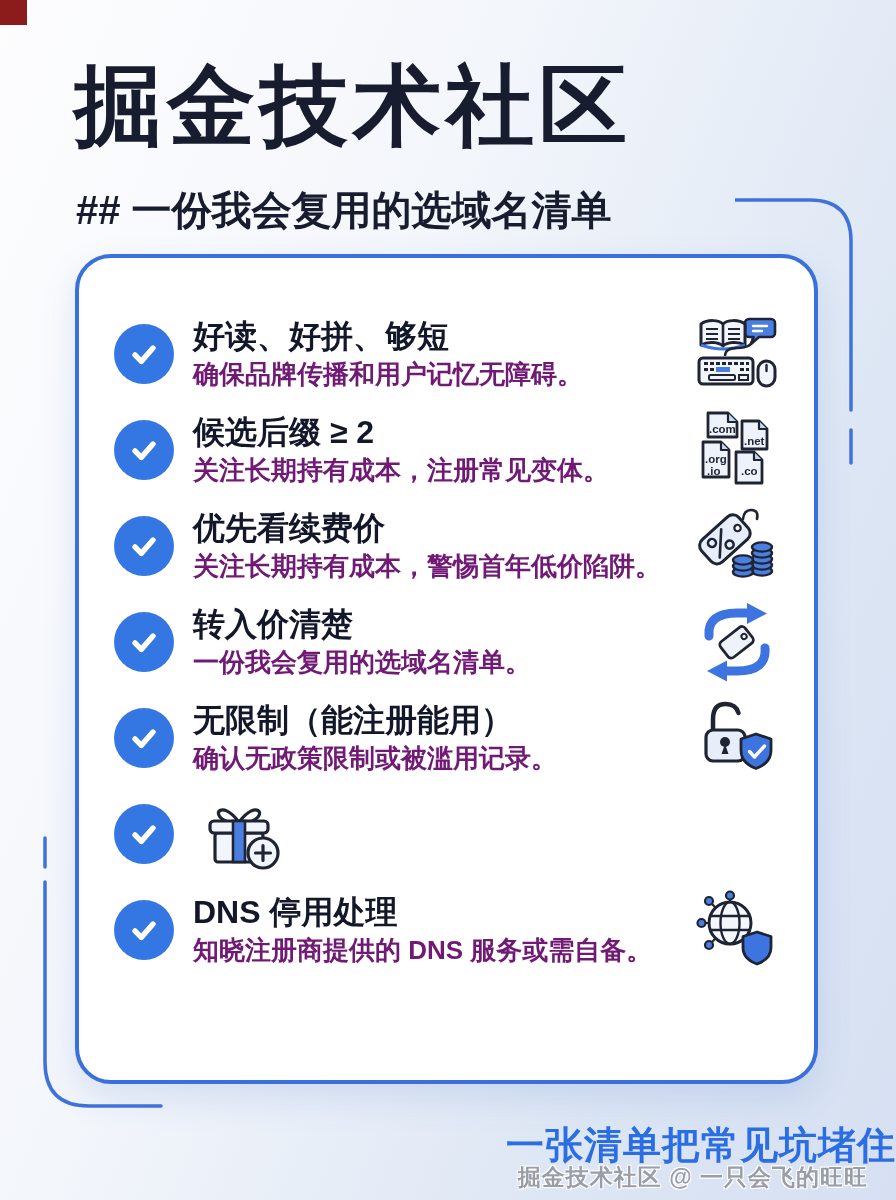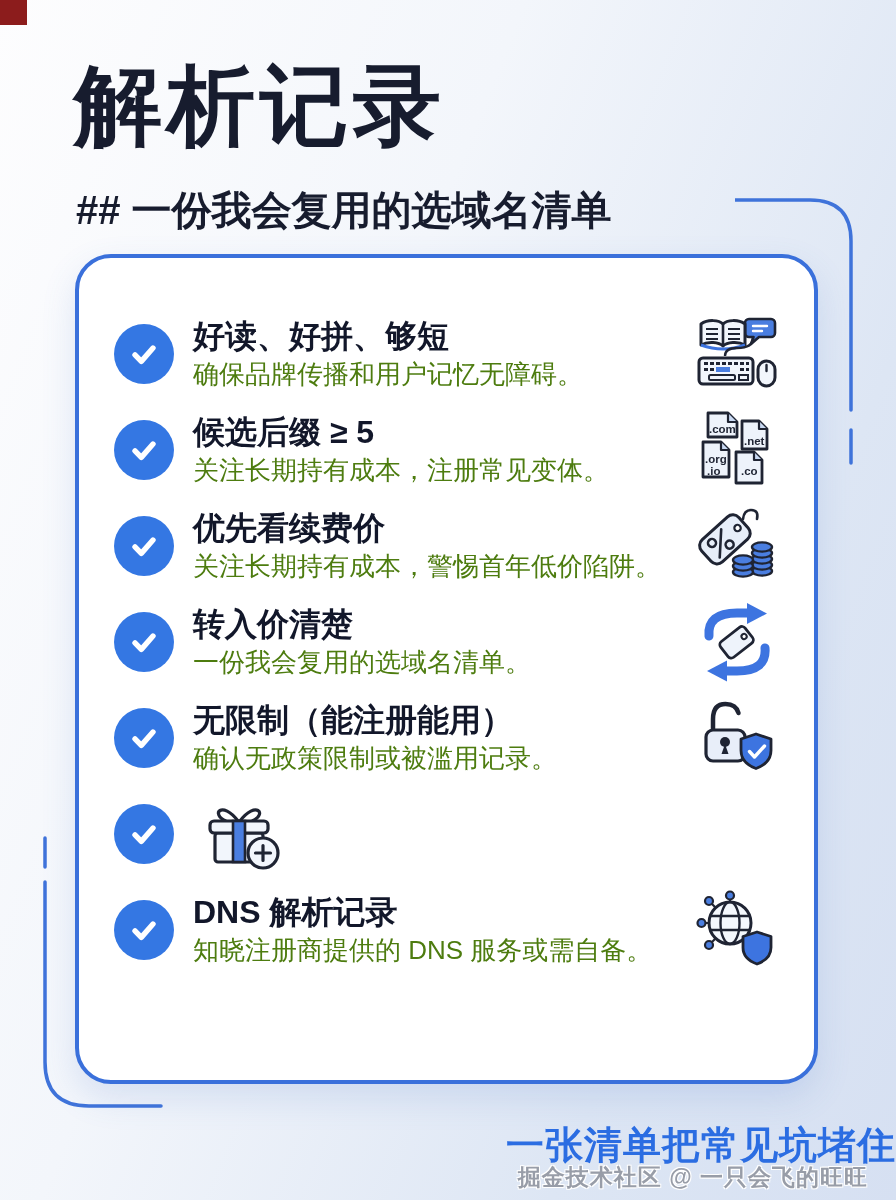--- a/index.html
+++ b/index.html
@@ -43,21 +43,21 @@
     background:#3477e3;flex:none;margin-right:19px;
     display:flex;align-items:center;justify-content:center;
   }
   .check svg{width:36px;height:36px;display:block;}
   .txt{flex:1;min-width:0;}
   .item-title{
     font-size:32px;font-weight:800;color:#12172a;
     line-height:1.15;white-space:nowrap;
   }
   .item-desc{
-    font-size:26px;font-weight:400;color:#4d7c0f;
+    font-size:26px;font-weight:700;color:#701a75;
     line-height:1.15;margin-top:5px;white-space:nowrap;
   }
   .icon{width:84px;height:84px;flex:none;margin-left:10px;}
   .icon svg{width:84px;height:84px;display:block;}
   .icon text{font-family:"Liberation Sans","DejaVu Sans",sans-serif;}
   .tagline{
     position:absolute;left:0;right:0;top:1120px;
     text-align:right;font-size:38px;font-weight:900;
     color:#2b6de2;letter-spacing:1px;
   }
@@ -78,21 +78,21 @@
   <svg class="decor" style="left:735px;top:197px;" width="122" height="272" viewBox="0 0 122 272">
     <path d="M0,3 H75 Q116,3 116,44 V213" fill="none" stroke="#3f73da" stroke-width="3.5" stroke-linecap="round"></path>
     <path d="M116,233 V266" fill="none" stroke="#3f73da" stroke-width="3.5" stroke-linecap="round"></path>
   </svg>
 
   <svg class="decor" style="left:43px;top:836px;" width="125" height="274" viewBox="0 0 125 274">
     <path d="M2,2 V31" fill="none" stroke="#3f73da" stroke-width="3.5" stroke-linecap="round"></path>
     <path d="M2,46 V226 Q2,270 46,270 H118" fill="none" stroke="#3f73da" stroke-width="3.5" stroke-linecap="round"></path>
   </svg>
 
-  <div class="page-title">解析记录</div>
+  <div class="page-title">掘金技术社区</div>
   <div class="page-subtitle">## 一份我会复用的选域名清单</div>
 
   <div class="card">
 
     <div class="row">
       <div class="check">
         <svg viewBox="0 0 24 24">
             <path d="M6,12.6 l4.2,4.3 L18,8" stroke="#fff" stroke-width="3.6" fill="none" stroke-linecap="round" stroke-linejoin="round"></path>
           </svg>
       </div>
@@ -120,21 +120,21 @@
       </div>
     </div>
 
     <div class="row">
       <div class="check">
         <svg viewBox="0 0 24 24">
             <path d="M6,12.6 l4.2,4.3 L18,8" stroke="#fff" stroke-width="3.6" fill="none" stroke-linecap="round" stroke-linejoin="round"></path>
           </svg>
       </div>
       <div class="txt">
-        <div class="item-title">候选后缀 ≥ 5</div>
+        <div class="item-title">候选后缀 ≥ 2</div>
         <div class="item-desc">关注长期持有成本，注册常见变体。</div>
       </div>
       <div class="icon">
         <svg viewBox="0 0 84 84">
           <path d="M13,5 h20 l9,9 v15 h-29 z" fill="#eef3fb" stroke="#1f2433" stroke-width="2.8" stroke-linejoin="round"></path>
           <path d="M33,5 v9 h9" fill="#c9d9f2" stroke="#1f2433" stroke-width="2.2" stroke-linejoin="round"></path>
           <text x="14" y="25" font-size="11.5" font-weight="700" fill="#1f2433">.com</text>
           <path d="M47,13 h17 l8,8 v20 h-25 z" fill="#eef3fb" stroke="#1f2433" stroke-width="2.8" stroke-linejoin="round"></path>
           <path d="M64,13 v8 h8" fill="#c9d9f2" stroke="#1f2433" stroke-width="2.2" stroke-linejoin="round"></path>
           <text x="49" y="37" font-size="11.5" font-weight="700" fill="#1f2433">.net</text>
@@ -248,21 +248,21 @@
       </div>
     </div>
 
     <div class="row">
       <div class="check">
         <svg viewBox="0 0 24 24">
             <path d="M6,12.6 l4.2,4.3 L18,8" stroke="#fff" stroke-width="3.6" fill="none" stroke-linecap="round" stroke-linejoin="round"></path>
           </svg>
       </div>
       <div class="txt">
-        <div class="item-title">DNS 解析记录</div>
+        <div class="item-title">DNS 停用处理</div>
         <div class="item-desc">知晓注册商提供的 DNS 服务或需自备。</div>
       </div>
       <div class="icon">
         <svg viewBox="0 0 84 84">
           <circle cx="35" cy="35" r="21" fill="#f4f8fd" stroke="#1f2433" stroke-width="3"></circle>
           <ellipse cx="35" cy="35" rx="9.5" ry="21" fill="none" stroke="#1f2433" stroke-width="2.4"></ellipse>
           <path d="M15.5,28 h39 M15.5,42 h39" stroke="#1f2433" stroke-width="2.4"></path>
           <path d="M35,14 V10 M21,20 L16.5,15.5 M14,35 H9 M21,50 L16.5,54.5" stroke="#1f2433" stroke-width="2.2"></path>
           <circle cx="35" cy="7.5" r="4" fill="#4a7ee0" stroke="#1f2433" stroke-width="2.2"></circle>
           <circle cx="14" cy="13" r="4" fill="#4a7ee0" stroke="#1f2433" stroke-width="2.2"></circle>

